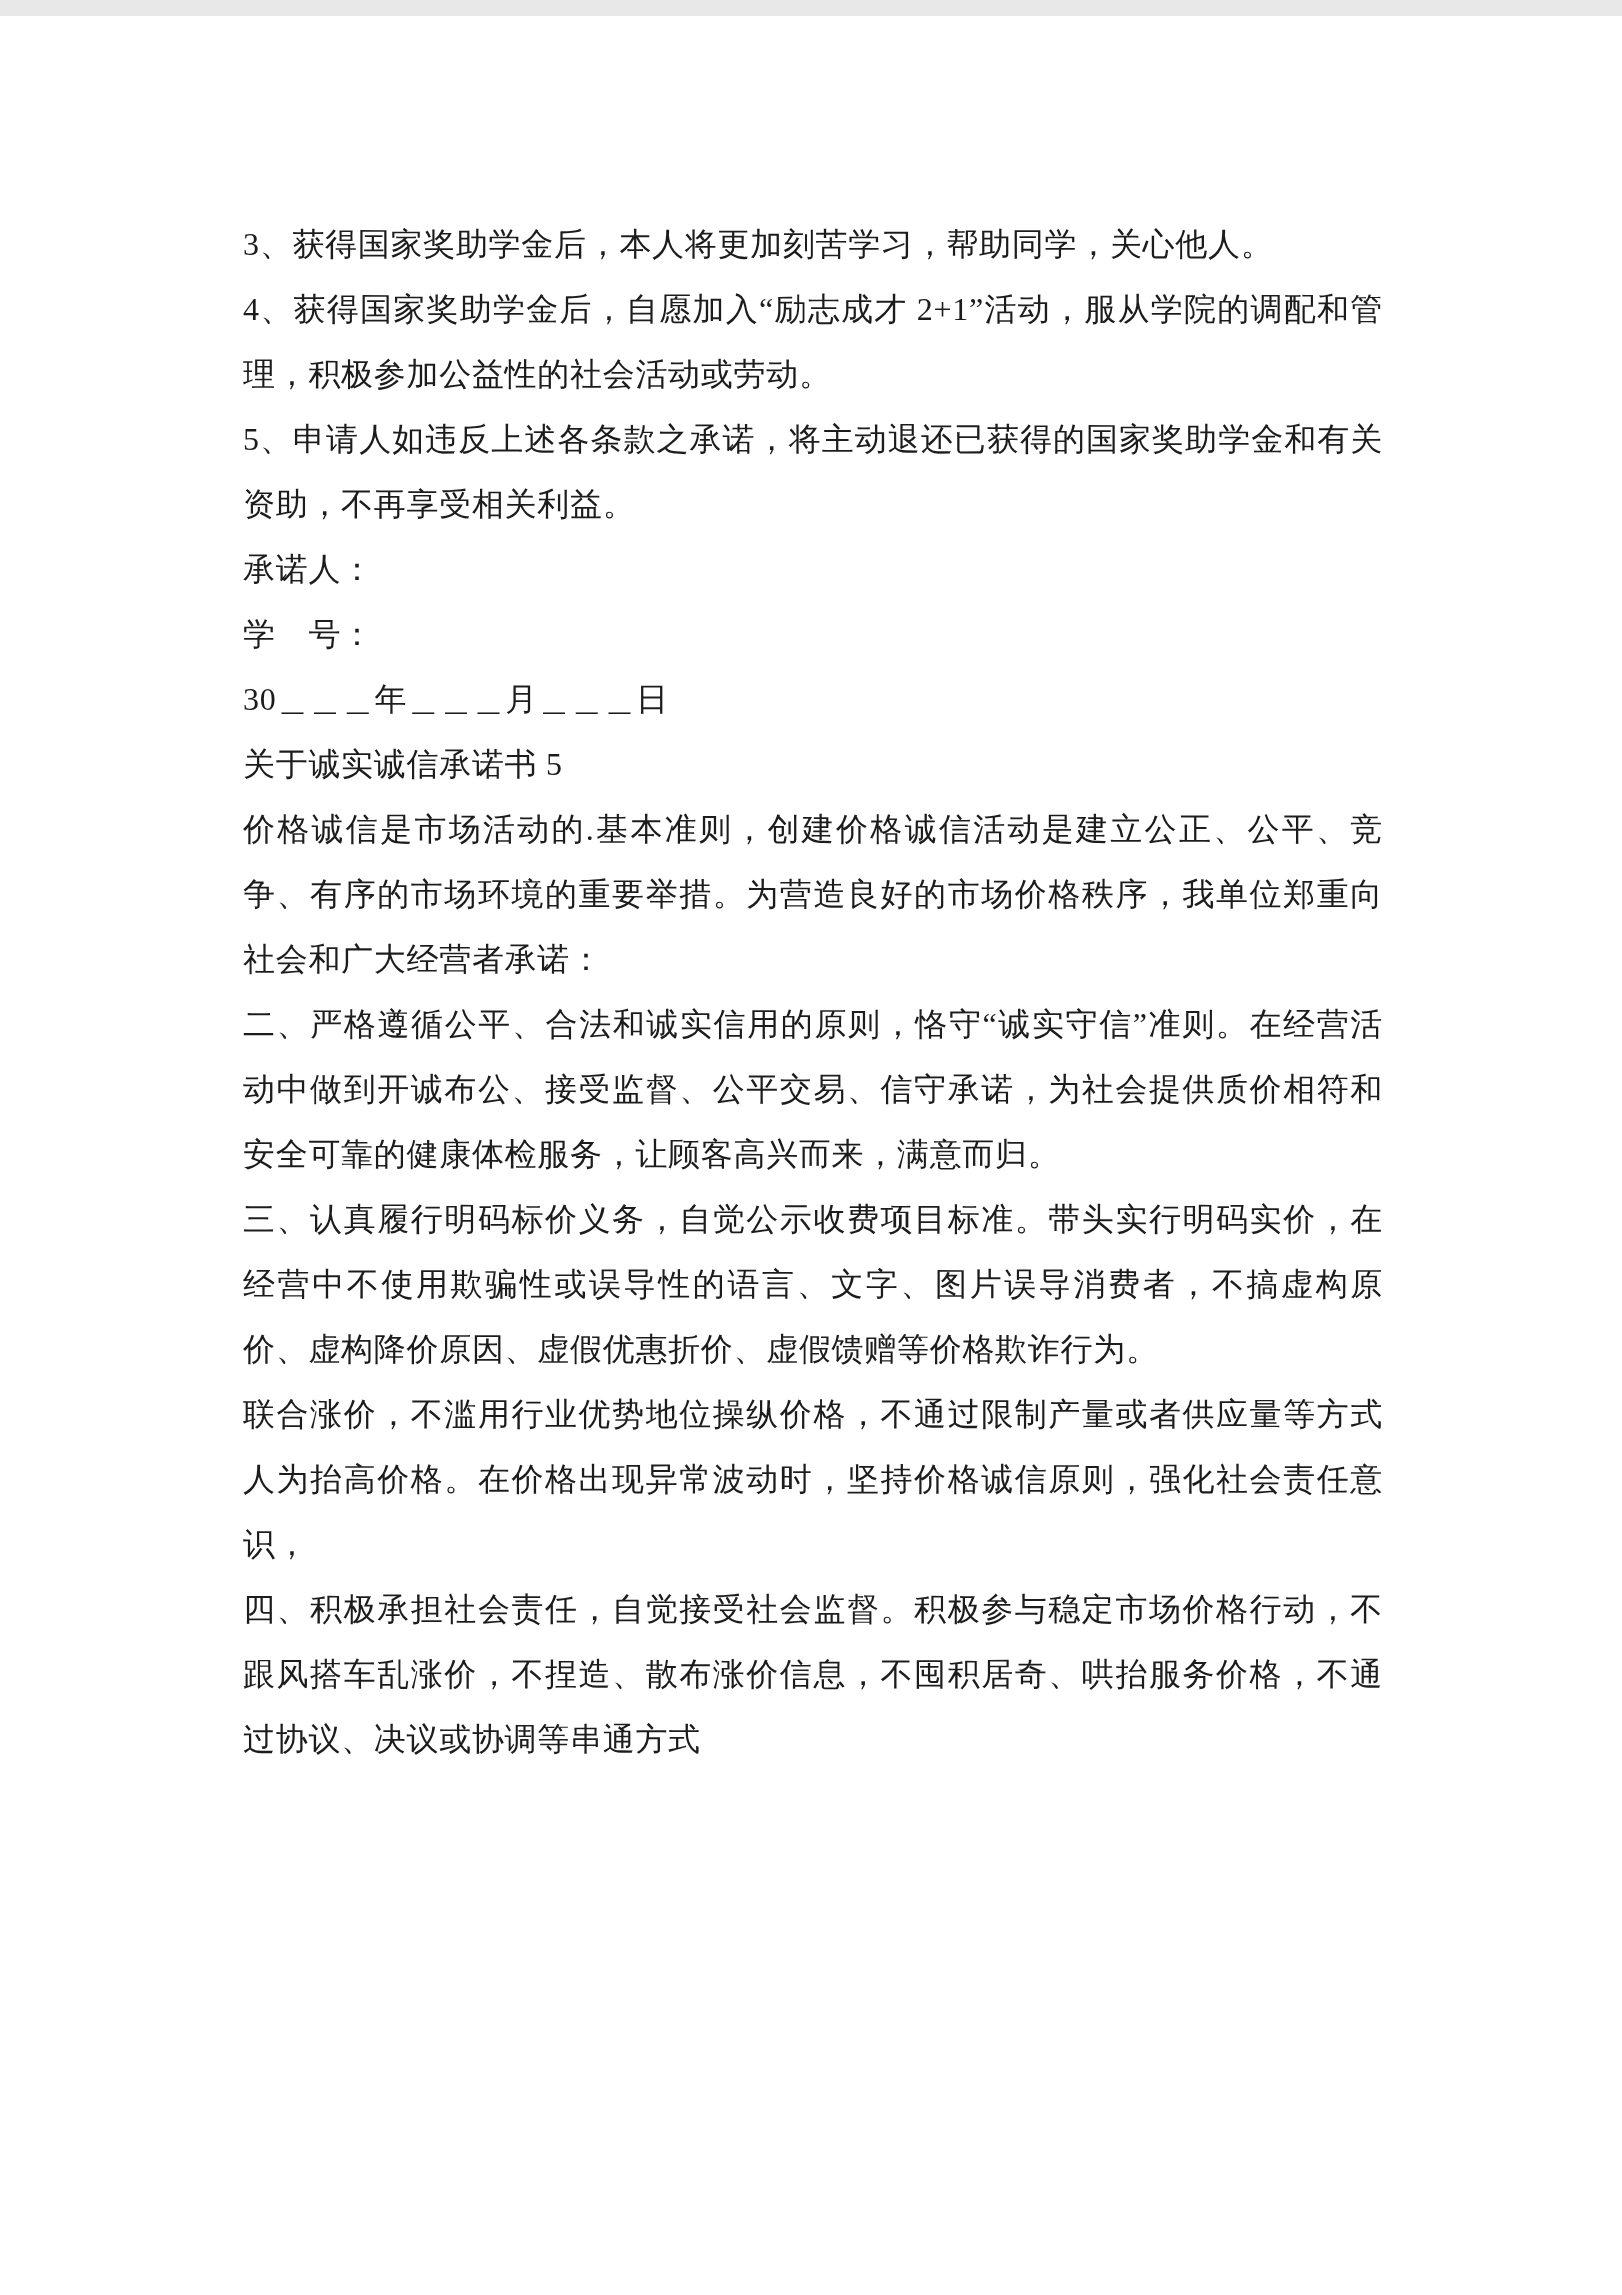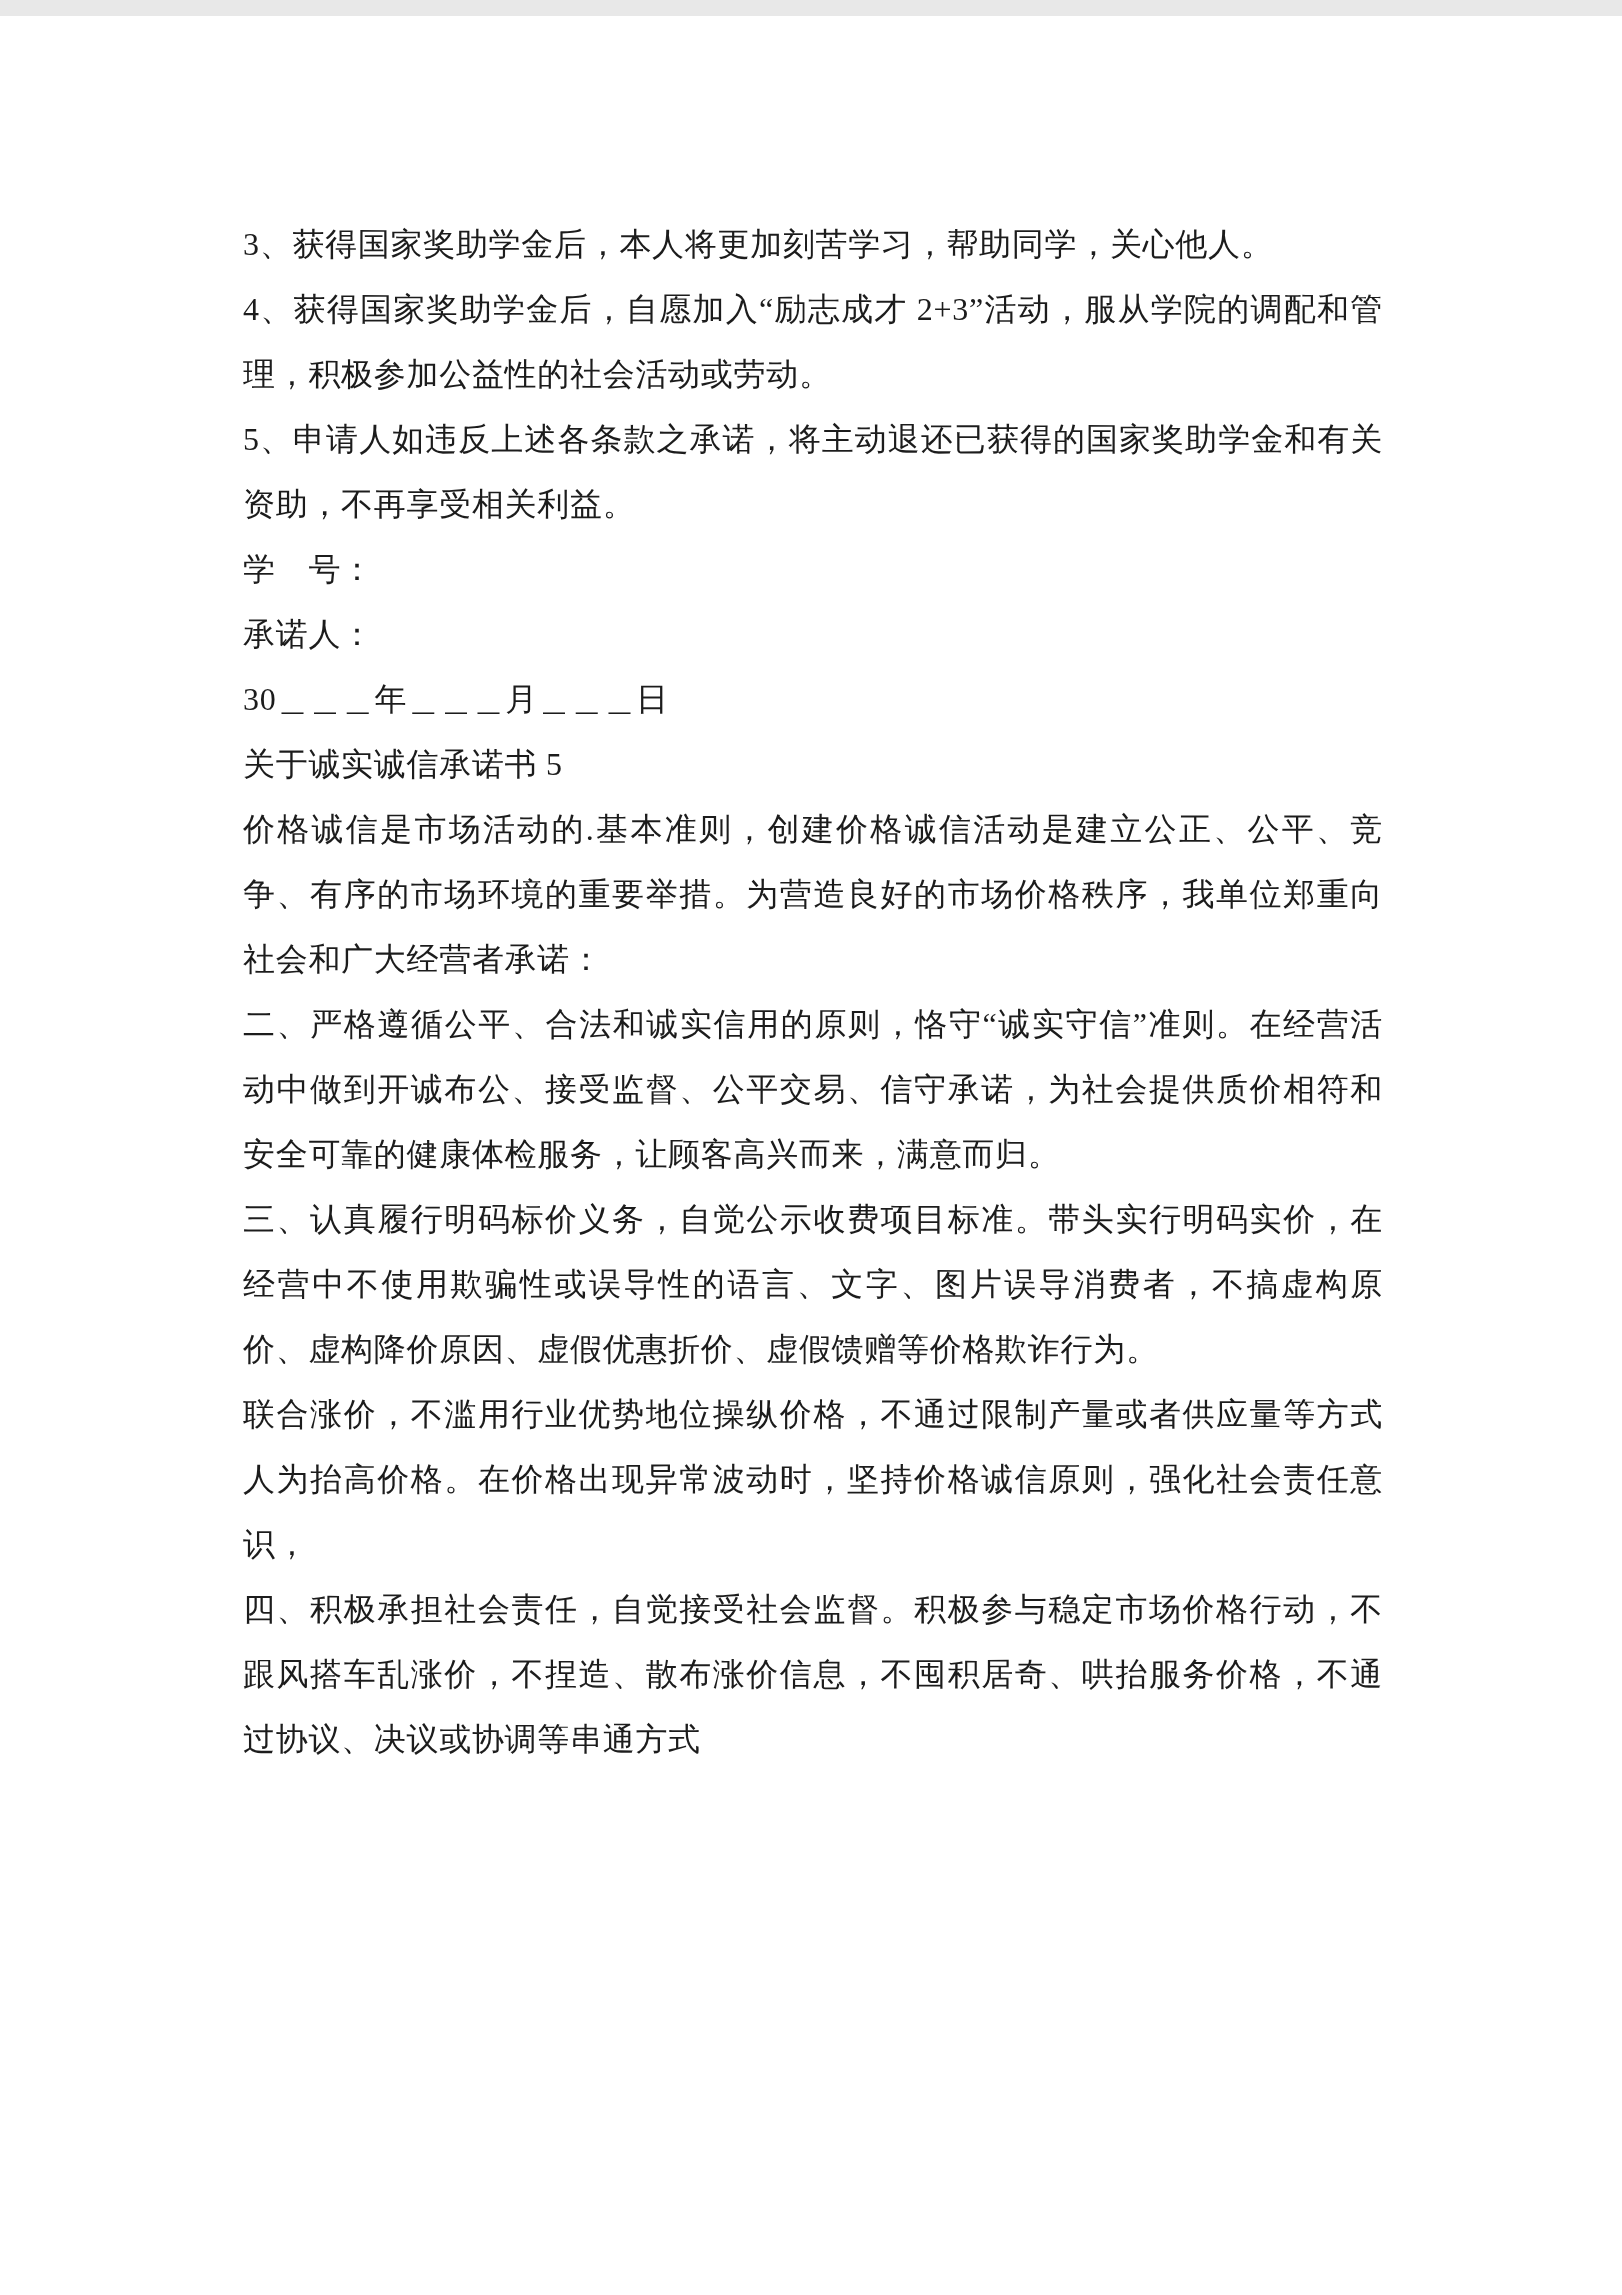--- a/index.html
+++ b/index.html
@@ -34,24 +34,24 @@
     letter-spacing: 0.7px;
     word-break: normal;
   }
 </style>
 </head>
 <body>
 
 <div class="page">
   <div class="content">
     <p>3、获得国家奖助学金后，本人将更加刻苦学习，帮助同学，关心他人。</p>
-    <p>4、获得国家奖助学金后，自愿加入“励志成才 2+3”活动，服从学院的调配和管理，积极参加公益性的社会活动或劳动。</p>
+    <p>4、获得国家奖助学金后，自愿加入“励志成才 2+1”活动，服从学院的调配和管理，积极参加公益性的社会活动或劳动。</p>
     <p>5、申请人如违反上述各条款之承诺，将主动退还已获得的国家奖助学金和有关资助，不再享受相关利益。</p>
+    <p>承诺人：</p>
     <p>学　号：</p>
-    <p>承诺人：</p>
     <p>30＿＿＿年＿＿＿月＿＿＿日</p>
     <p>关于诚实诚信承诺书 5</p>
     <p>价格诚信是市场活动的.基本准则，创建价格诚信活动是建立公正、公平、竞争、有序的市场环境的重要举措。为营造良好的市场价格秩序，我单位郑重向社会和广大经营者承诺：</p>
     <p>二、严格遵循公平、合法和诚实信用的原则，恪守“诚实守信”准则。在经营活动中做到开诚布公、接受监督、公平交易、信守承诺，为社会提供质价相符和安全可靠的健康体检服务，让顾客高兴而来，满意而归。</p>
     <p>三、认真履行明码标价义务，自觉公示收费项目标准。带头实行明码实价，在经营中不使用欺骗性或误导性的语言、文字、图片误导消费者，不搞虚构原价、虚构降价原因、虚假优惠折价、虚假馈赠等价格欺诈行为。</p>
     <p>联合涨价，不滥用行业优势地位操纵价格，不通过限制产量或者供应量等方式人为抬高价格。在价格出现异常波动时，坚持价格诚信原则，强化社会责任意识，</p>
     <p>四、积极承担社会责任，自觉接受社会监督。积极参与稳定市场价格行动，不跟风搭车乱涨价，不捏造、散布涨价信息，不囤积居奇、哄抬服务价格，不通过协议、决议或协调等串通方式</p>
   </div>
 </div>
 

